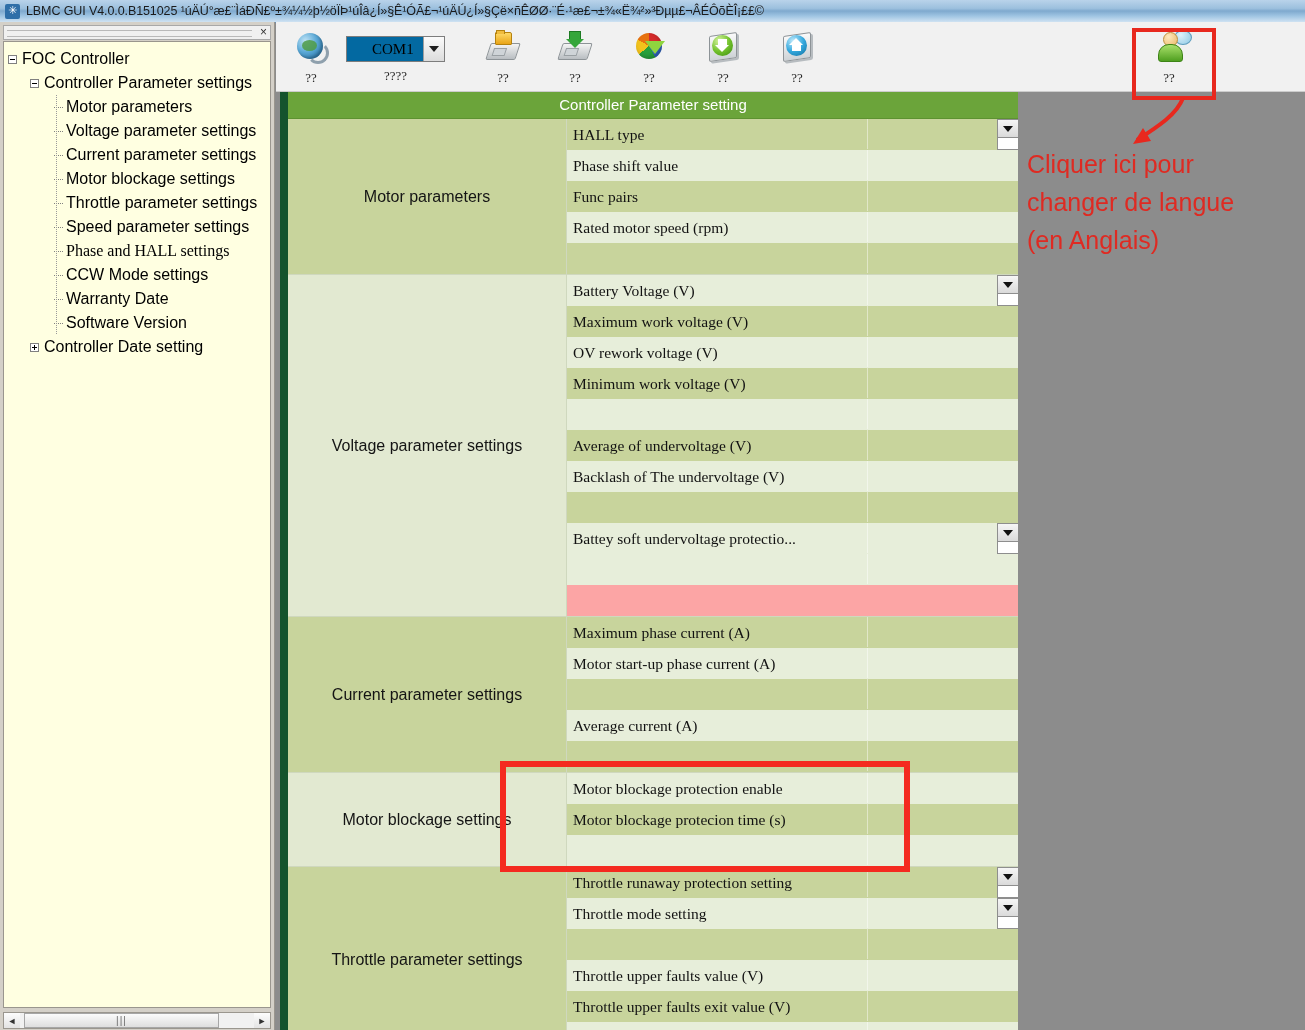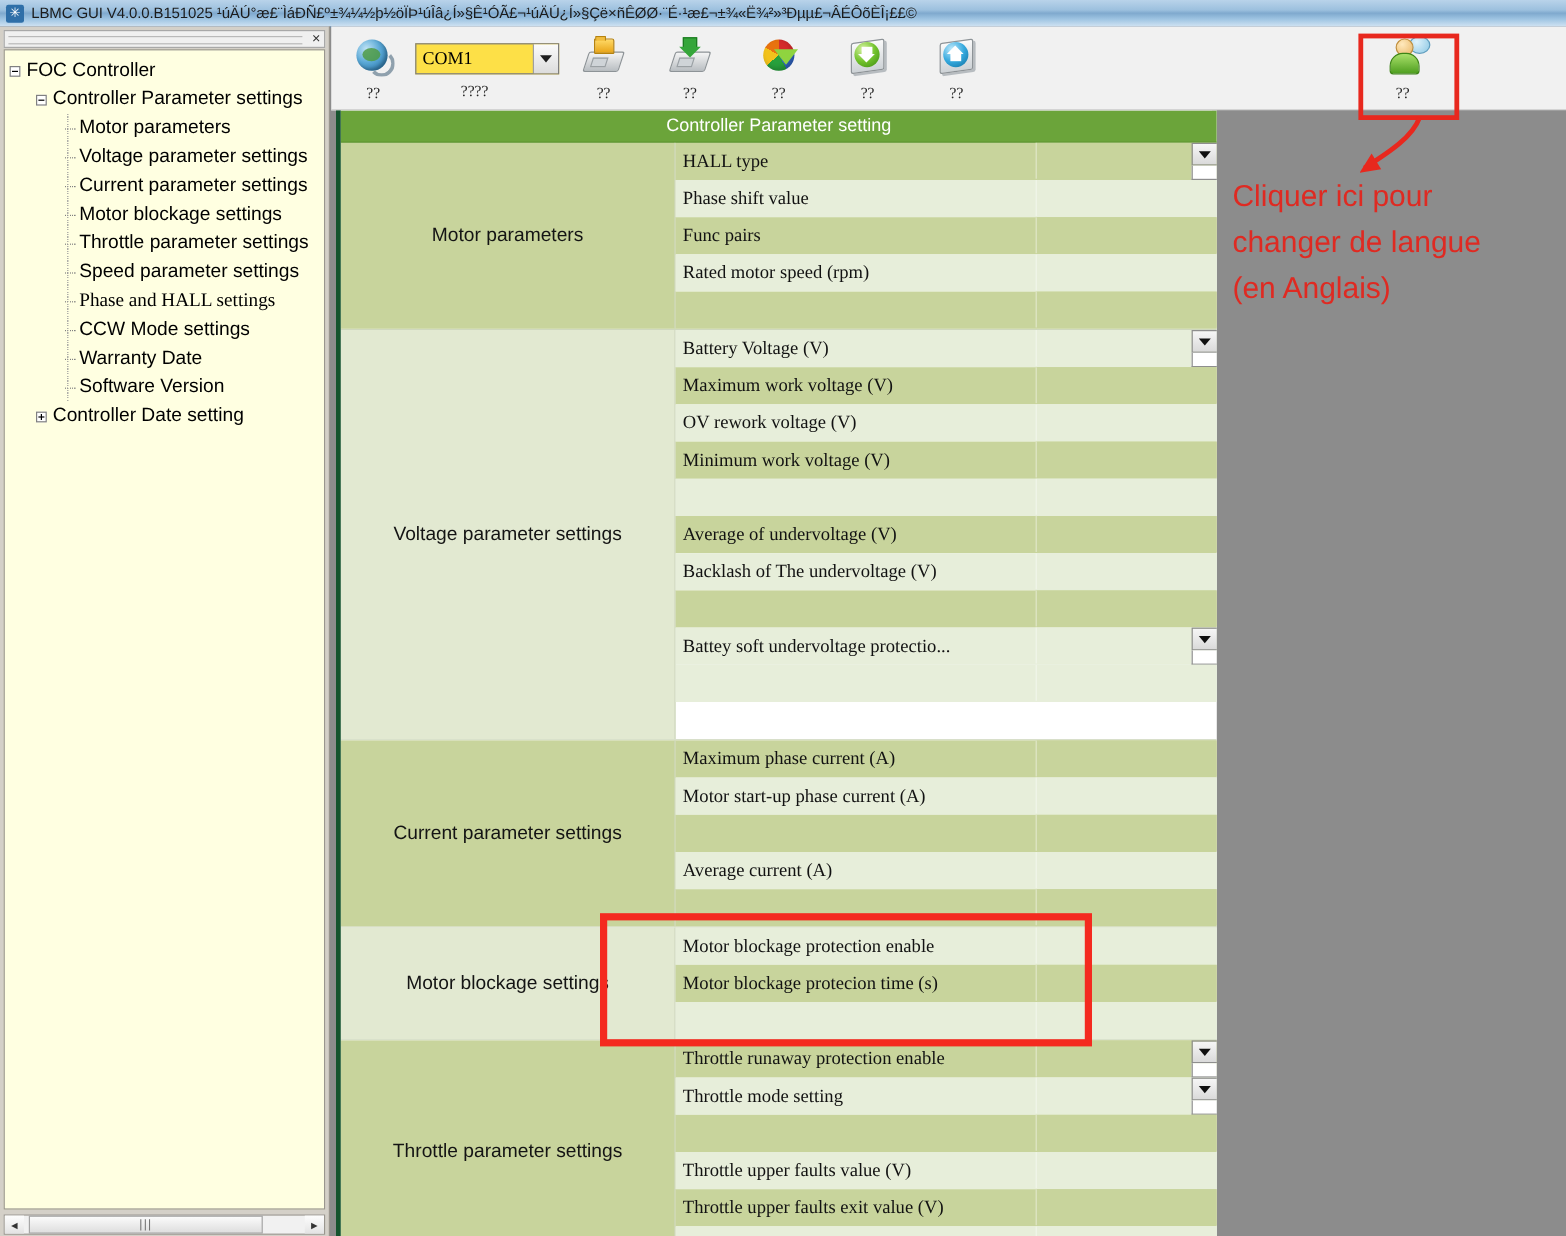--- a/index.html
+++ b/index.html
@@ -121,23 +121,23 @@
     position:absolute;top:6px;width:54px;height:58px;
     display:flex;flex-direction:column;align-items:center;cursor:pointer;
   }
   .tbtn .glyph{width:34px;height:34px;position:relative;margin-top:2px;}
   .tbtn .cap{
     font-size:13px;color:#232323;margin-top:6px;
     font-family:"Liberation Serif", serif;white-space:nowrap;
   }
   
   #combo{
-    position:absolute;left:70px;top:14px;width:120px;height:26px;
-    background:#fde047;border:1px solid #7d7d7d;box-sizing:border-box;
-    display:flex;align-items:center;cursor:pointer;
+    position:absolute;left:70px;top:14px;width:99px;height:26px;
+    background:#0369a1;border:1px solid #7d7d7d;box-sizing:border-box;
+    display:flex;align-items:center;cursor:pointer;padding-left:20px;
   }
   #combo .val{
     font-size:15px;color:#000;padding-left:5px;flex:1 1 auto;
     font-family:"Liberation Serif", serif;
   }
   #combo .btn{
     width:20px;height:24px;flex:0 0 auto;
     background:linear-gradient(to bottom,#fbfbfb,#dcdcdc);
     border-left:1px solid #9f9f9f;
     display:flex;align-items:center;justify-content:center;
@@ -235,23 +235,23 @@
     border:1px solid #3d8416;
   }
   .ico-user-bub{
     position:absolute;left:22px;top:0px;width:16px;height:13px;border-radius:50%;
     background:radial-gradient(circle at 35% 30%,#dff2fb,#8cc8e4);
     border:1px solid #5d9cbd;
   }
   
   #tablewrap{
     position:absolute;left:280px;top:92px;width:730px;height:938px;
-    background:#ffffff;
+    background:#fca5a5;
     overflow:hidden;
-    border-left:4px solid #14532d;
+    border-left:8px solid #14532d;
   }
   #tbl-header{
     height:26px;line-height:26px;text-align:center;
     background:#6ba43a;color:#ffffff;font-size:15px;
     font-family:"Liberation Sans", sans-serif;
     border-bottom:1px solid #5d9231;
   }
   .grp{
     position:relative;border-bottom:1px solid #cfd8be;
   }
@@ -605,21 +605,21 @@
           <div class="row light">
             <div class="nm"></div>
             <div class="valcell"></div>
           </div>
         </div>
       </div>
       <div class="grp shade-a" style="height: 186px;">
         <div class="grp-label" style="height: 186px;">Throttle parameter settings</div>
         <div class="rows">
           <div class="row dark">
-            <div class="nm">Throttle runaway protection enable</div>
+            <div class="nm">Throttle runaway protection setting</div>
             <div class="valcell">
               <div class="ddbtn">
                 <i></i>
               </div>
               <div class="ddfield"></div>
             </div>
           </div>
           <div class="row light">
             <div class="nm">Throttle mode setting</div>
             <div class="valcell">

